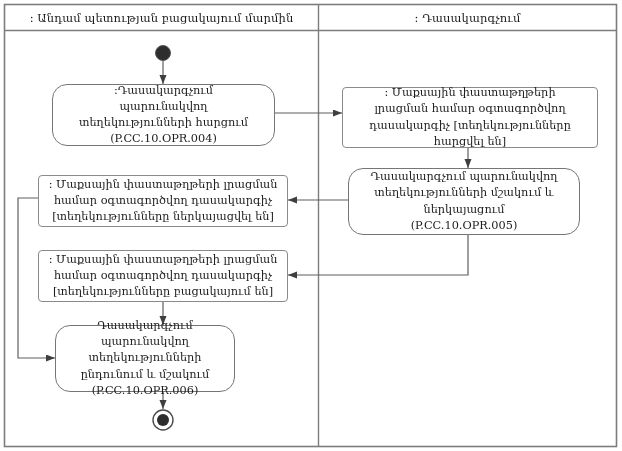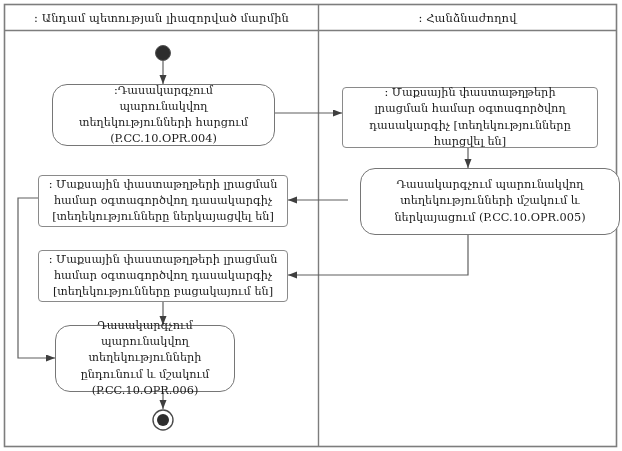--- a/index.html
+++ b/index.html
@@ -44,35 +44,35 @@
     <polyline points="38,198 18,198 18,358 55,358" fill="none" stroke="#5f5f5f" stroke-width="1.2" marker-end="url(#ah)"></polyline>
     <line x1="163" y1="302" x2="163" y2="325" stroke="#5f5f5f" stroke-width="1.2" marker-end="url(#ah)"></line>
     <line x1="163" y1="392" x2="163" y2="409" stroke="#5f5f5f" stroke-width="1.2" marker-end="url(#ah)"></line>
 
     <circle cx="163" cy="53" r="7.5" fill="#2d2d2d" stroke="#555555" stroke-width="1"></circle>
     <circle cx="163" cy="420" r="10" fill="#ffffff" stroke="#4a4a4a" stroke-width="1.4"></circle>
     <circle cx="163" cy="420" r="6" fill="#2d2d2d"></circle>
   </svg>
 
   <div class="lane-header left">
-    <span>: Անդամ պետության լիազորված մարմին</span>
+    <span>: Անդամ պետության բացակայում մարմին</span>
   </div>
   <div class="lane-header right">
-    <span>: Հանձնաժողով</span>
+    <span>: Դասակարգչում</span>
   </div>
 
   <div class="node activity" style="left:52px;top:84px;width:223px;height:62px;">
     <span>:Դասակարգչում պարունակվող տեղեկությունների հարցում (P.CC.10.OPR.004)</span>
   </div>
 
   <div class="node object" style="left:342px;top:87px;width:256px;height:61px;">
     <span>: Մաքսային փաստաթղթերի լրացման համար օգտագործվող դասակարգիչ [տեղեկությունները հարցվել են]</span>
   </div>
 
-  <div class="node activity" style="left:360px;top:168px;width:260px;height:67px;">
+  <div class="node activity" style="left:348px;top:168px;width:232px;height:67px;">
     <span>Դասակարգչում պարունակվող տեղեկությունների մշակում և ներկայացում (P.CC.10.OPR.005)</span>
   </div>
 
   <div class="node object" style="left:38px;top:175px;width:250px;height:52px;padding:2px 8px;">
     <span>: Մաքսային փաստաթղթերի լրացման համար օգտագործվող դասակարգիչ [տեղեկությունները ներկայացվել են]</span>
   </div>
 
   <div class="node object" style="left:38px;top:250px;width:250px;height:52px;padding:2px 8px;">
     <span>: Մաքսային փաստաթղթերի լրացման համար օգտագործվող դասակարգիչ [տեղեկությունները բացակայում են]</span>
   </div>

